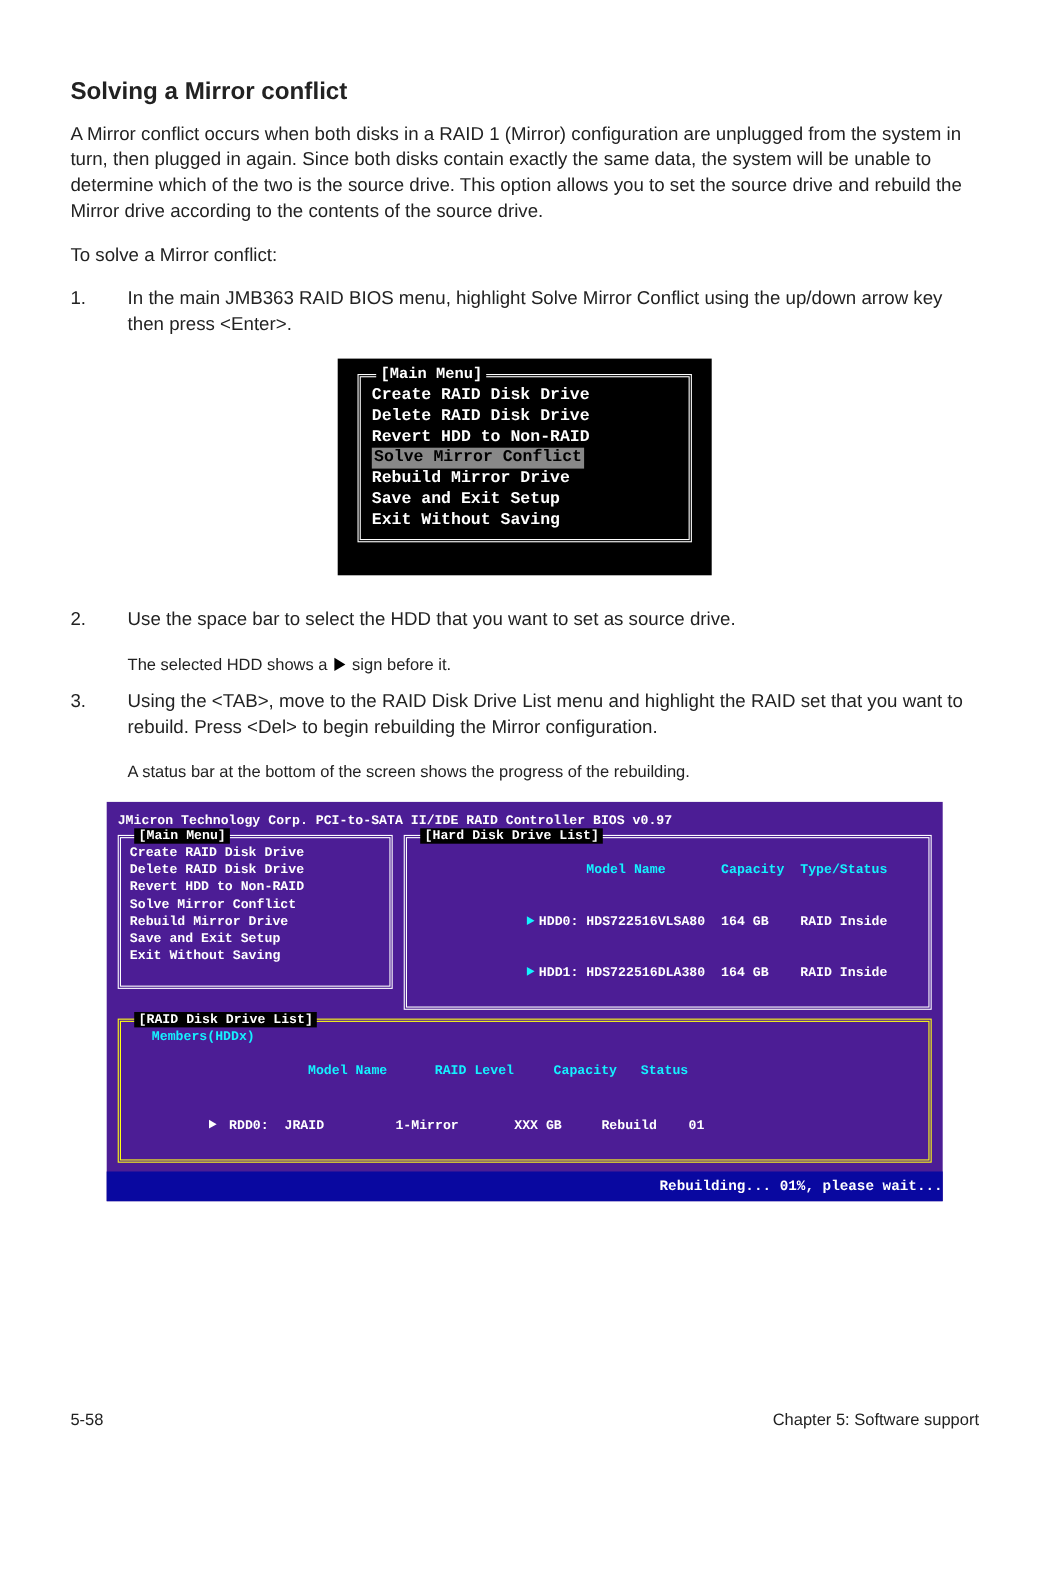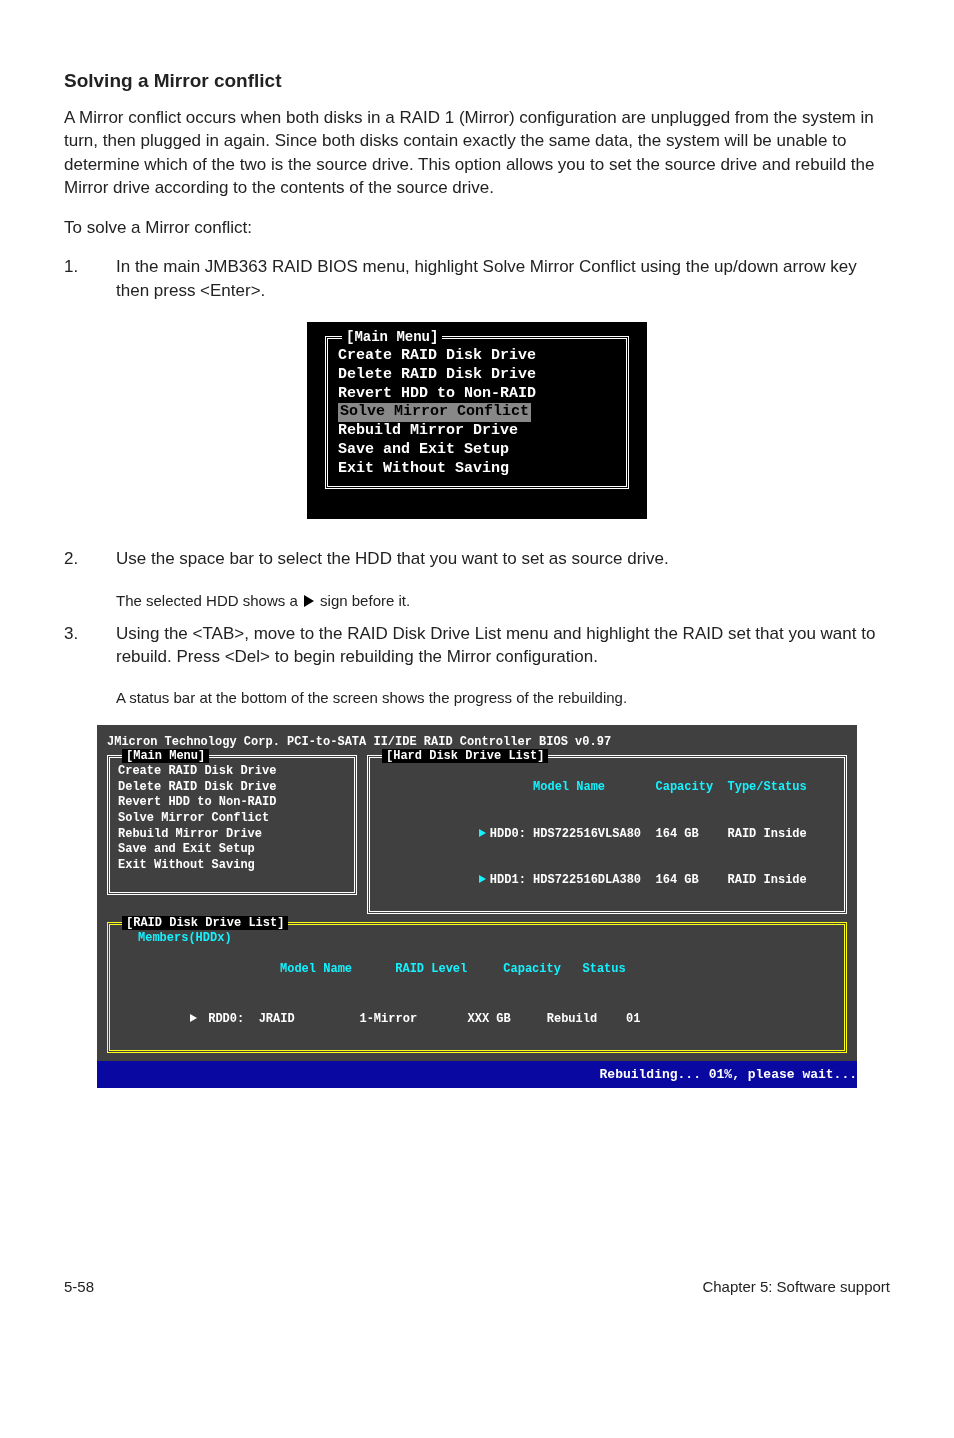--- a/index.html
+++ b/index.html
@@ -8,21 +8,21 @@
     padding: 0;
     background: #fff;
     font-family: Arial, Helvetica, sans-serif;
     color: #222;
     width: 954px;
   }
   .page {
     padding: 70px 64px 40px 64px;
   }
   h2.section-title {
-    font-size: 19px;
+    font-size: 22px;
     font-weight: bold;
     margin: 0 0 14px 0;
   }
   p.body {
     font-size: 17px;
     line-height: 1.38;
     margin: 0 0 16px 0;
   }
   ol.steps {
     list-style: none;
@@ -92,21 +92,21 @@
     margin: 0 2px;
   }
 
   
   .bios-large-wrap {
     display: flex;
     justify-content: center;
     margin: 16px 0 0 0;
   }
   .bios-large {
-    background: #404040;
+    background: #4c1d95;
     width: 760px;
     font-family: "Courier New", monospace;
     color: #fff;
     font-size: 12px;
     padding: 10px 10px 0 10px;
     font-weight: bold;
   }
   .bios-large .title-line {
     text-align: left;
     margin-bottom: 6px;

